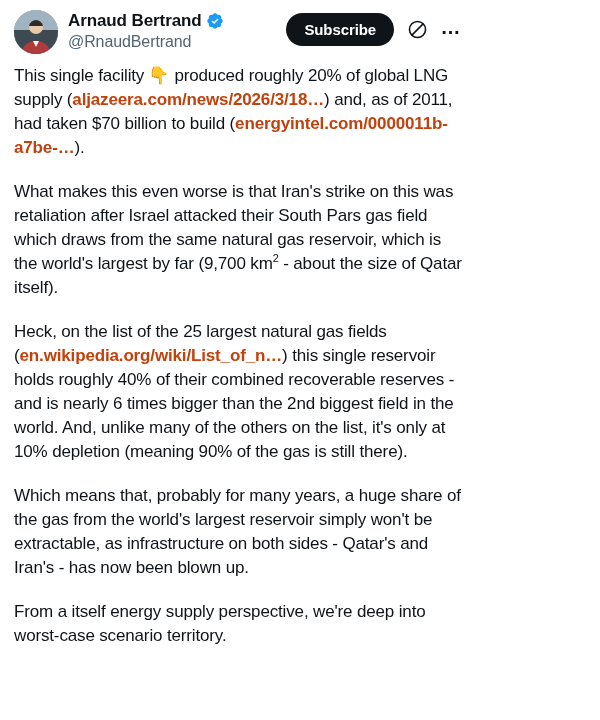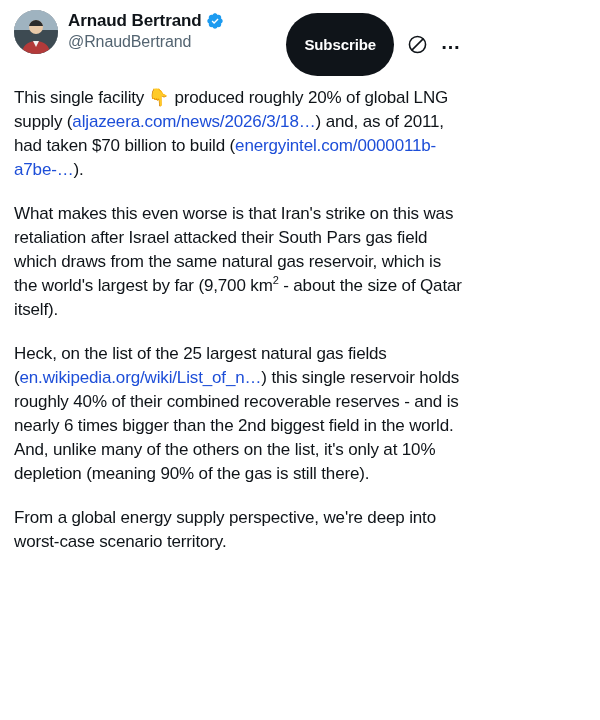--- a/index.html
+++ b/index.html
@@ -72,21 +72,21 @@
     padding-top: 3px;
   }
   .subscribe-btn {
     background: #0f1419;
     color: #ffffff;
     border: none;
     border-radius: 999px;
     font-family: "Liberation Sans", sans-serif;
     font-size: 15px;
     font-weight: bold;
-    padding: 24px 18px;
+    padding: 9px 18px;
     cursor: pointer;
     line-height: 1;
     letter-spacing: -0.1px;
   }
   .icon-btn {
     width: 22px;
     height: 22px;
     display: flex;
     align-items: center;
     justify-content: center;
@@ -105,23 +105,24 @@
     font-size: 17px;
     line-height: 24px;
     color: #0f1419;
     letter-spacing: -0.15px;
   }
   .para {
     margin: 0 0 20px 0;
   }
   .para:last-child { margin-bottom: 0; }
   a.link {
-    color: #1d4ed8;
+    color: #c2410c;
     text-decoration: none;
     cursor: pointer;
+    font-weight: bold;
   }
   .bold { font-weight: normal; }
   .emoji {
     font-size: 17px;
   }
   sup { font-size: 11px; vertical-align: super; line-height: 0; }
 </style>
 </head>
 <body>
 
@@ -164,16 +165,17 @@
       </div>
       <div class="icon-btn more-btn">…</div>
     </div>
 
   </div>
 
   <div class="body">
     <p class="para" id="p2">This single facility <span class="emoji">👇</span> produced roughly 20% of global LNG supply (<a class="link" href="#">aljazeera.com/news/2026/3/18…</a>) and, as of 2011, had taken $70 billion to build (<a class="link" href="#">energyintel.com/0000011b-a7be-…</a>).</p>
     <p class="para" id="p3">What makes this even worse is that Iran's strike on this was retaliation after Israel attacked their South Pars gas field which draws from the same natural gas reservoir, which is the world's largest <span class="bold">by far</span> (9,700 km<sup>2</sup> - about the size of Qatar itself).</p>
     <p class="para" id="p4">Heck, on the list of the 25 largest natural gas fields (<a class="link" href="#">en.wikipedia.org/wiki/List_of_n…</a>) this single reservoir holds roughly 40% of their combined recoverable reserves - and is nearly 6 times bigger than the 2nd biggest field in the world. And, unlike many of the others on the list, it's only at 10% depletion (meaning 90% of the gas is still there).</p>
-    <p class="para" id="p6">From a global energy supply perspective, we're deep into worst-case scenario territory.</p>
+    <p class="para" id="p5">Which means that, probably for many years, a huge share of the gas from the world's largest reservoir simply won't be extractable, as infrastructure on both sides - Qatar's and Iran's - has now been blown up.</p>
+    <p class="para" id="p6">From a itself energy supply perspective, we're deep into worst-case scenario territory.</p>
   </div>
 
 </div>
 
 </body></html>

